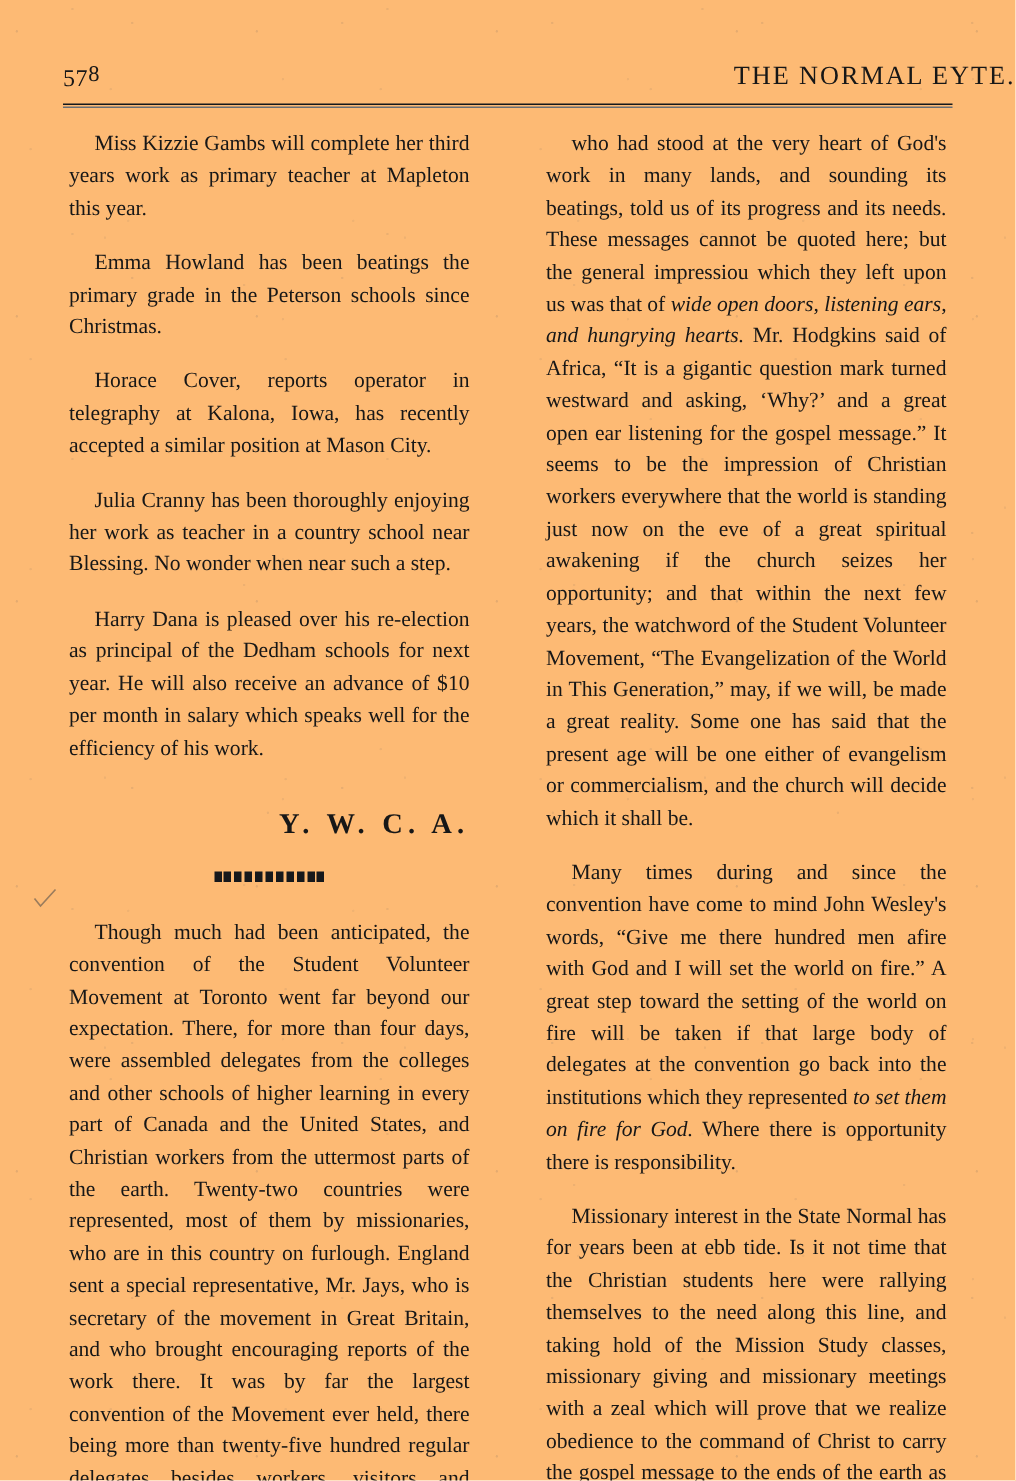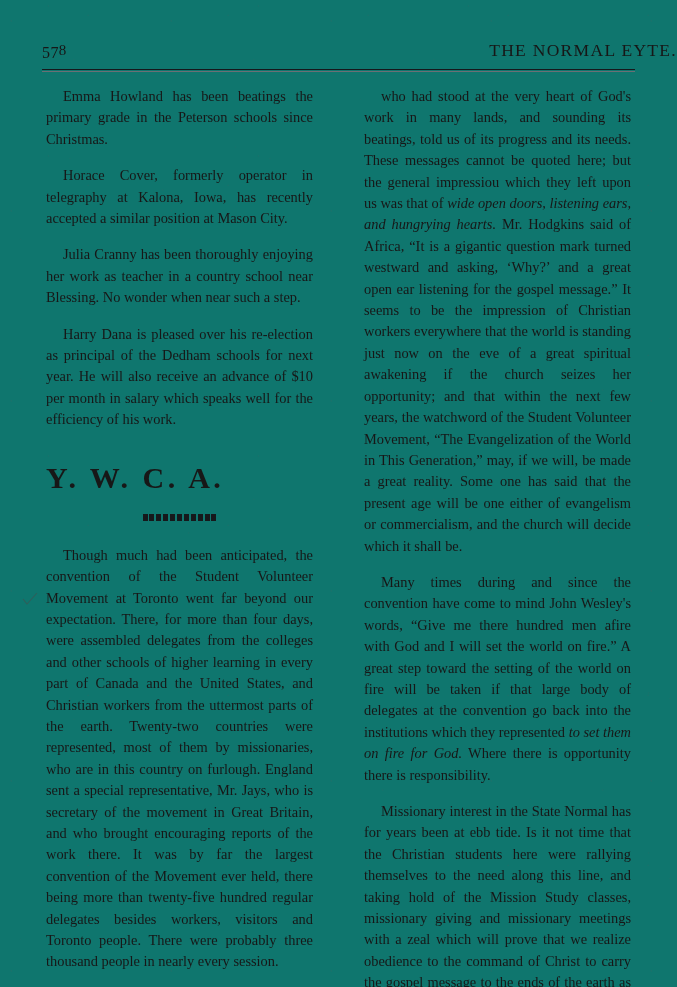--- a/index.html
+++ b/index.html
@@ -14,21 +14,21 @@
     position: relative;
     overflow: hidden;
     font-family: "Liberation Serif", "DejaVu Serif", serif;
     color: #171717;
     -webkit-font-smoothing: antialiased;
   }
 
   .page {
     position: absolute;
     inset: 0;
-    background: #0f766e;
+    background: #fdba74;
   }
 
   
   .grain {
     position: absolute;
     inset: 0;
     pointer-events: none;
     opacity: .5;
     background-image:
       radial-gradient(circle at 7% 11%, rgba(90,90,90,.30) 0 .6px, transparent 1px),
@@ -103,22 +103,22 @@
     margin: 0 0 15px 0;
     text-indent: 17px;
   }
   .col p:last-child { margin-bottom: 0; }
 
   .col em { font-style: italic; }
 
   
   .section-head {
     margin: 30px 0 0 0;
-    text-align: left;
-    font-size: 30px;
+    text-align: right;
+    font-size: 19px;
     font-weight: bold;
     letter-spacing: 3.5px;
     line-height: 1.1;
     font-family: "Liberation Serif", "DejaVu Serif", serif;
   }
   .ornament {
     margin: 20px auto 24px auto;
     width: 74px;
     height: 7px;
     display: flex;
@@ -152,22 +152,23 @@
   <div class="running-head">
     <div class="folio"><span>57</span><span class="hi">8</span></div>
     <div class="head-title">THE NORMAL EYTE.</div>
     <div class="head-rule">
       <div class="r1"></div>
       <div class="r2"></div>
     </div>
   </div>
 
   <div class="col col-left">
+    <p>Miss Kizzie Gambs will complete her third years work as primary teacher at Mapleton this year.</p>
     <p>Emma Howland has been beatings the primary grade in the Peterson schools since Christmas.</p>
-    <p>Horace Cover, formerly operator in telegraphy at Kalona, Iowa, has recently accepted a similar position at Mason City.</p>
+    <p>Horace Cover, reports operator in telegraphy at Kalona, Iowa, has recently accepted a similar position at Mason City.</p>
     <p>Julia Cranny has been thoroughly enjoying her work as teacher in a country school near Blessing. No wonder when near such a step.</p>
     <p>Harry Dana is pleased over his re-election as principal of the Dedham schools for next year. He will also receive an advance of $10 per month in salary which speaks well for the efficiency of his work.</p>
 
     <h2 class="section-head">Y. W. C. A.</h2>
 
     <div class="ornament">
         <i></i>
         <i></i>
         <i></i>
         <i></i>

